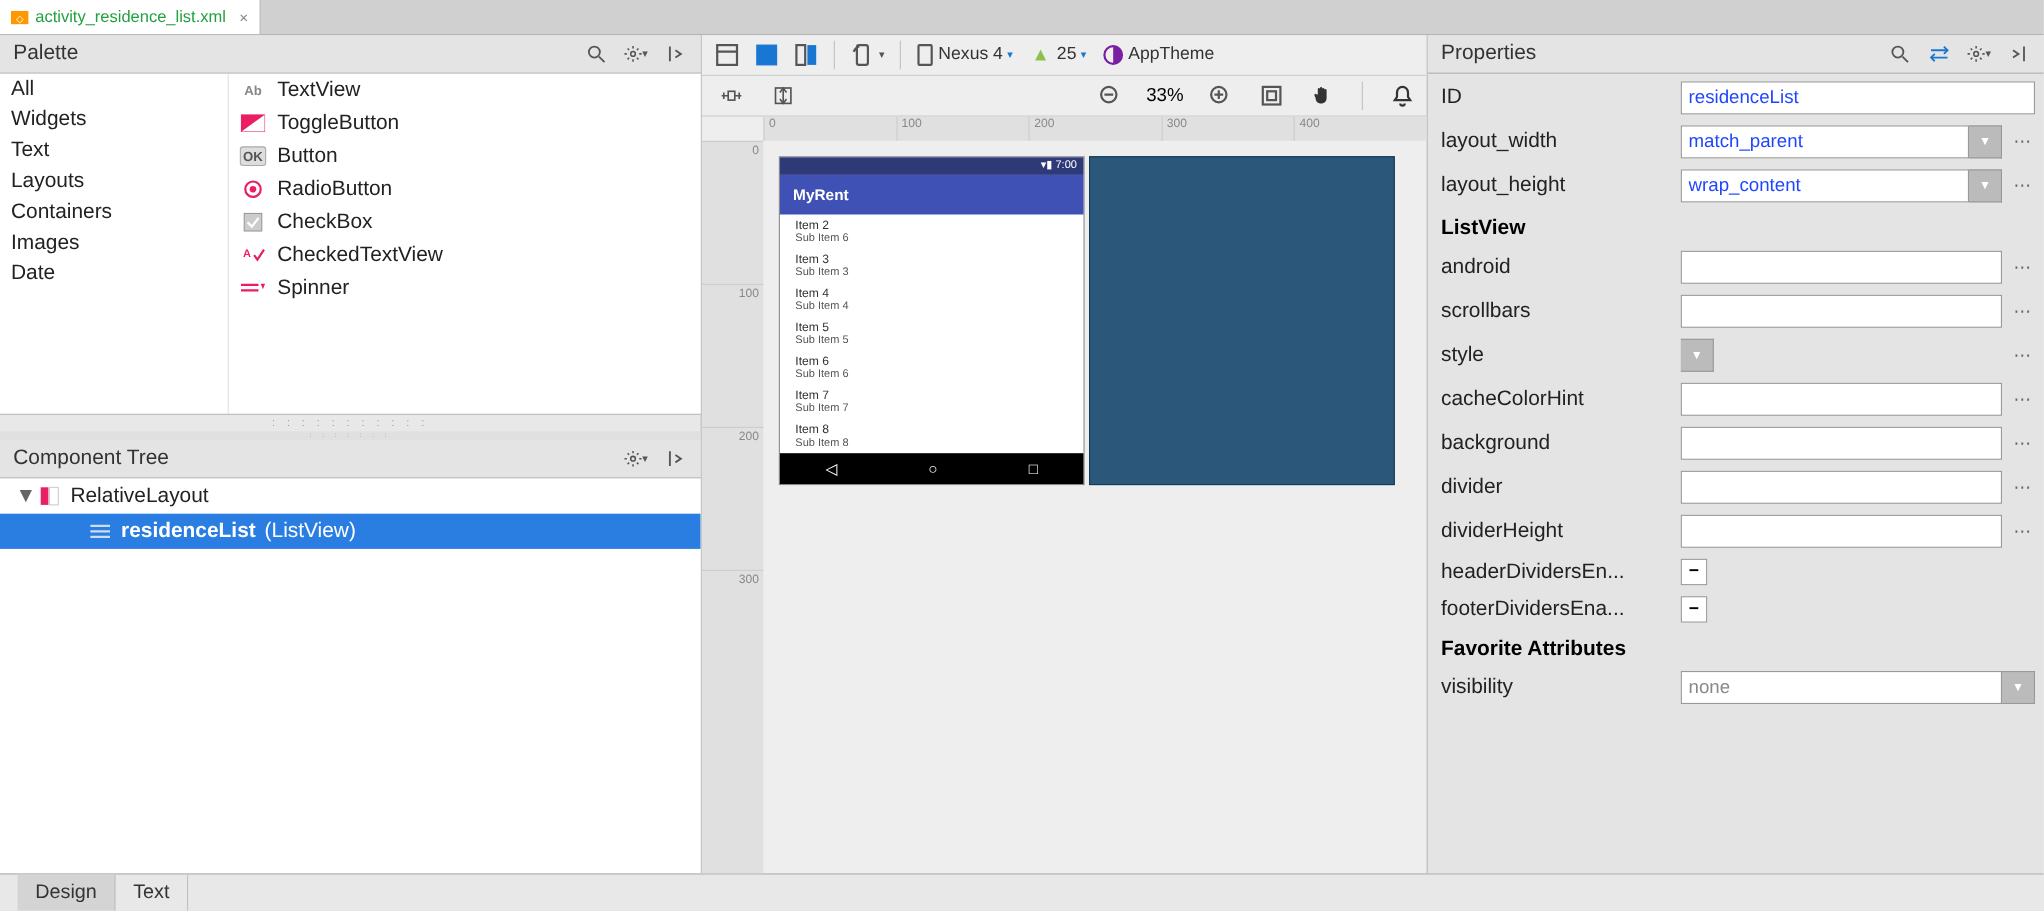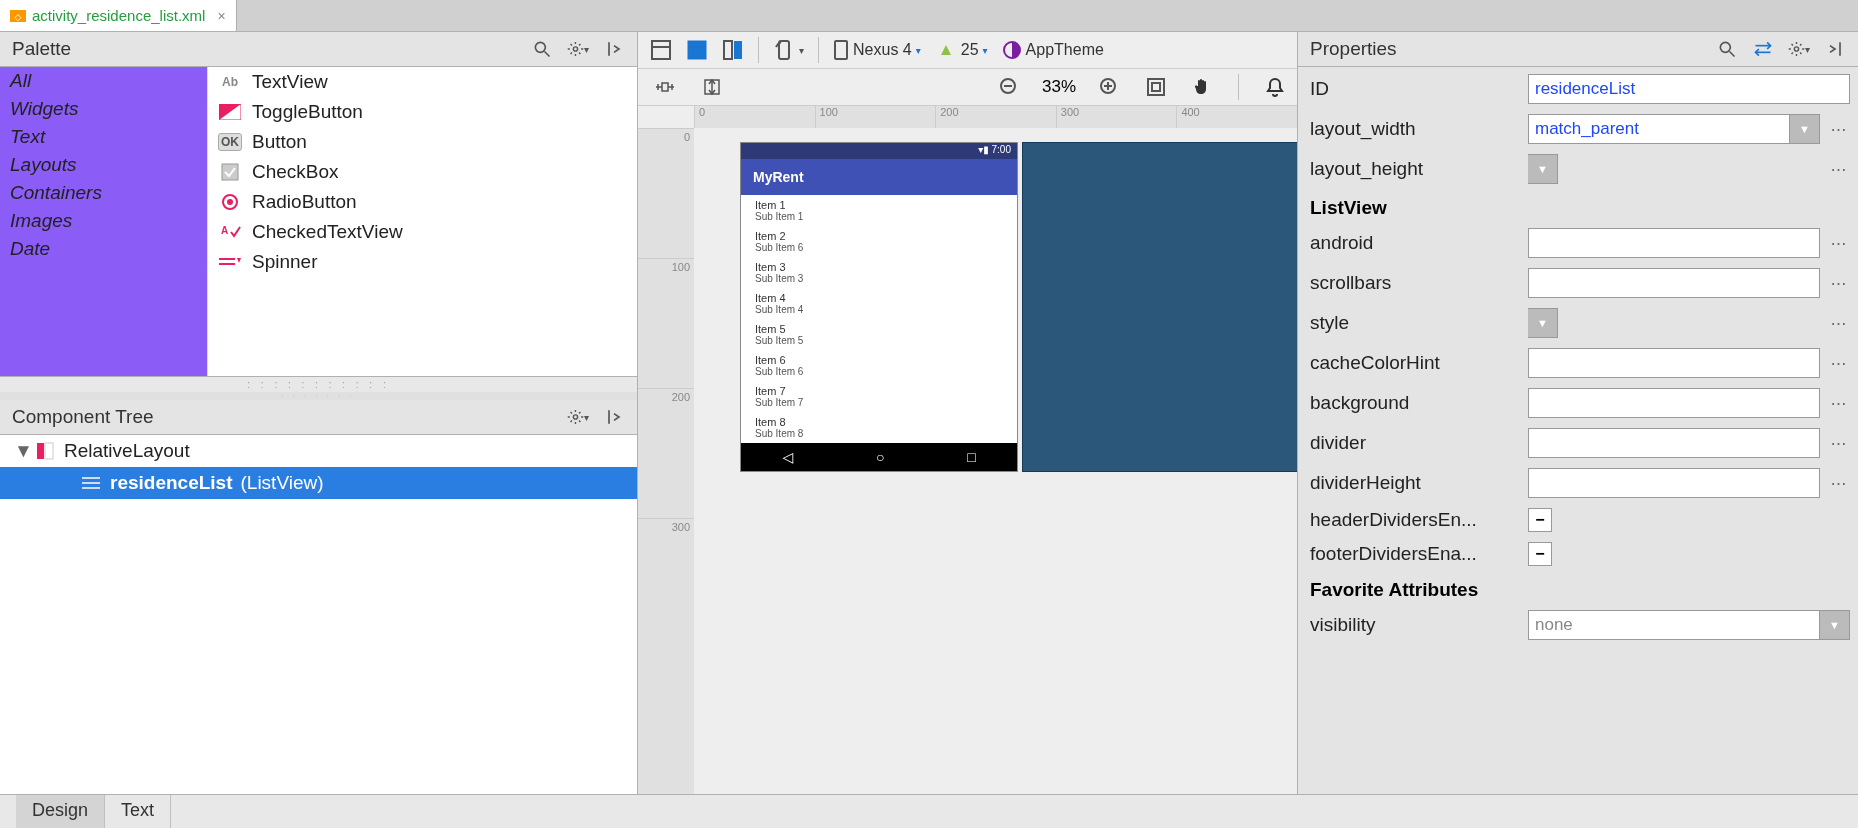--- a/index.html
+++ b/index.html
@@ -20,21 +20,21 @@
 
 .left-col { width: 638px; display: flex; flex-direction: column; border-right: 1px solid #b0b0b0; }
 
 .panel-header { display: flex; align-items: center; justify-content: space-between; padding: 6px 12px; background: #e4e4e4; border-bottom: 1px solid #b0b0b0; }
 .panel-title { font-size: 19px; color: #333; }
 .panel-actions { display: flex; gap: 14px; align-items: center; }
 .icon-btn { display: inline-flex; align-items: center; justify-content: center; width: 22px; height: 22px; color: #555; cursor: pointer; }
 .icon-btn svg { width: 20px; height: 20px; }
 
 .palette-body { flex: 0 0 310px; display: flex; border-bottom: 1px solid #b0b0b0; position: relative; }
-.palette-cats { width: 208px; background: #8b5cf6; border-right: 1px solid #ddd; overflow-y: auto; font-style: italic; }
+.palette-cats { width: 208px; background: #ffffff; border-right: 1px solid #ddd; overflow-y: auto; }
 .palette-cats .cat { padding: 3px 10px; font-size: 19px; color: #222; cursor: pointer; }
 .palette-items { flex: 1; background: #fff; overflow-y: auto; }
 .pitem { display: flex; align-items: center; gap: 10px; padding: 4px 10px; font-size: 19px; color: #222; cursor: grab; }
 .pitem .picon { width: 24px; height: 18px; display: inline-flex; align-items: center; justify-content: center; font-size: 12px; font-weight: bold; }
 .scroll-hint { text-align:center; color:#999; font-size: 10px; letter-spacing: 4px; padding: 2px 0; }
 
 .grip { height: 8px; background: #e0e0e0; text-align: center; color: #aaa; font-size: 6px; letter-spacing: 4px; line-height: 8px; }
 
 .component-tree { flex: 1; display: flex; flex-direction: column; background: #fff; }
 .tree-body { flex: 1; overflow: auto; }
@@ -52,21 +52,21 @@
 .tb-btn.blue svg rect, .tb-btn.blue svg line { stroke: #1976d2; }
 .tb-caret { font-size: 10px; color: #555; }
 
 .design-sub-toolbar { display: flex; align-items: center; padding: 4px 8px 4px 12px; border-bottom: 1px solid #ccc; gap: 18px; font-size: 17px; }
 
 .canvas-wrap { flex: 1; position: relative; overflow: hidden; }
 .ruler-h { position: absolute; top: 0; left: 56px; right: 0; height: 22px; background: #e0e0e0; color: #888; font-size: 11px; display: flex; }
 .ruler-h .tick { width: 150px; border-left: 1px solid #ccc; padding-left: 4px; }
 .ruler-v { position: absolute; top: 22px; left: 0; bottom: 0; width: 56px; background: #e0e0e0; color: #888; font-size: 11px; }
 .ruler-v .tick { height: 130px; border-top: 1px solid #ccc; padding: 2px 4px; text-align: right; }
-.canvas { position: absolute; left: 70px; top: 36px; display: flex; gap: 4px; margin-left: 32px; }
+.canvas { position: absolute; left: 70px; top: 36px; display: flex; gap: 4px; }
 .phone { width: 278px; background: #fff; border: 1px solid #888; }
 .statusbar { height: 16px; background: #2e3a78; color: #fff; text-align: right; font-size: 10px; padding: 1px 6px; }
 .appbar { height: 36px; background: #3f51b5; color: #fff; font-size: 14px; display: flex; align-items: center; padding: 0 12px; font-weight: bold; }
 .listitems { }
 .listitems .li { padding: 4px 14px; }
 .listitems .li .t { font-size: 11px; color: #333; }
 .listitems .li .s { font-size: 10px; color: #555; }
 .navbar { height: 28px; background: #000; display: flex; justify-content: space-around; align-items: center; color: #fff; font-size: 14px; }
 .blueprint { width: 278px; background: #2a577a; border: 1px solid #143a55; }
 
@@ -162,34 +162,34 @@
               </span>
               <span>ToggleButton</span>
             </div>
           <div class="pitem">
               <span class="picon" style="background:#ddd;border:1px solid #aaa;border-radius:3px;color:#555">OK</span>
               <span>Button</span>
             </div>
           <div class="pitem">
               <span class="picon">
                 <svg width="18" height="18">
+                  <circle cx="9" cy="9" r="7" fill="none" stroke="#e91e63" stroke-width="2"></circle>
+                  <circle cx="9" cy="9" r="3" fill="#e91e63"></circle>
+                </svg>
+              </span>
+              <span>RadioButton</span>
+            </div>
+          <div class="pitem">
+              <span class="picon">
+                <svg width="18" height="18">
                   <rect x="1" y="1" width="16" height="16" fill="#ccc" stroke="#999"></rect>
                   <polyline points="4,9 8,13 14,5" fill="none" stroke="#fff" stroke-width="2"></polyline>
                 </svg>
               </span>
               <span>CheckBox</span>
-            </div>
-          <div class="pitem">
-              <span class="picon">
-                <svg width="18" height="18">
-                  <circle cx="9" cy="9" r="7" fill="none" stroke="#e91e63" stroke-width="2"></circle>
-                  <circle cx="9" cy="9" r="3" fill="#e91e63"></circle>
-                </svg>
-              </span>
-              <span>RadioButton</span>
             </div>
           <div class="pitem">
               <span class="picon">
                 <svg width="22" height="16">
                   <text x="2" y="10" font-size="10" fill="#e91e63">A</text>
                   <polyline points="12,8 15,12 21,3" fill="none" stroke="#e91e63" stroke-width="2"></polyline>
                 </svg>
               </span>
               <span>CheckedTextView</span>
             </div>
@@ -369,24 +369,20 @@
           <div class="tick">100</div>
           <div class="tick">200</div>
           <div class="tick">300</div>
         </div>
         <div class="canvas">
           <div class="phone">
             <div class="statusbar">▾▮ <span>7:00</span></div>
             <div class="appbar">MyRent</div>
             <div class="listitems" id="preview-list">
                 <div class="li">
-                  <div class="t">Item 1</div>
-                  <div class="s">Sub Item 1</div>
-                </div>
-                <div class="li">
                   <div class="t">Item 2</div>
                   <div class="s">Sub Item 6</div>
                 </div>
                 <div class="li">
                   <div class="t">Item 3</div>
                   <div class="s">Sub Item 3</div>
                 </div>
                 <div class="li">
                   <div class="t">Item 4</div>
                   <div class="s">Sub Item 4</div>
@@ -461,20 +457,21 @@
             <span class="pname">layout_width</span>
             <span class="pinput dd">
               <input type="text" class="blue" value="match_parent" style="">
               <span class="ddbtn">▼</span>
             </span>
             <span class="more">⋯</span>
           </div>
         <div class="prop-row">
             <span class="pname">layout_height</span>
             <span class="pinput dd">
+              <input type="text" class="blue" value="wrap_content" style="">
               <span class="ddbtn">▼</span>
             </span>
             <span class="more">⋯</span>
           </div>
         <div class="prop-section">ListView</div>
         <div class="prop-row">
             <span class="pname">android</span>
             <span class="pinput"><input type="text" value="" style=""></span>
             <span class="more">⋯</span>
           </div>

